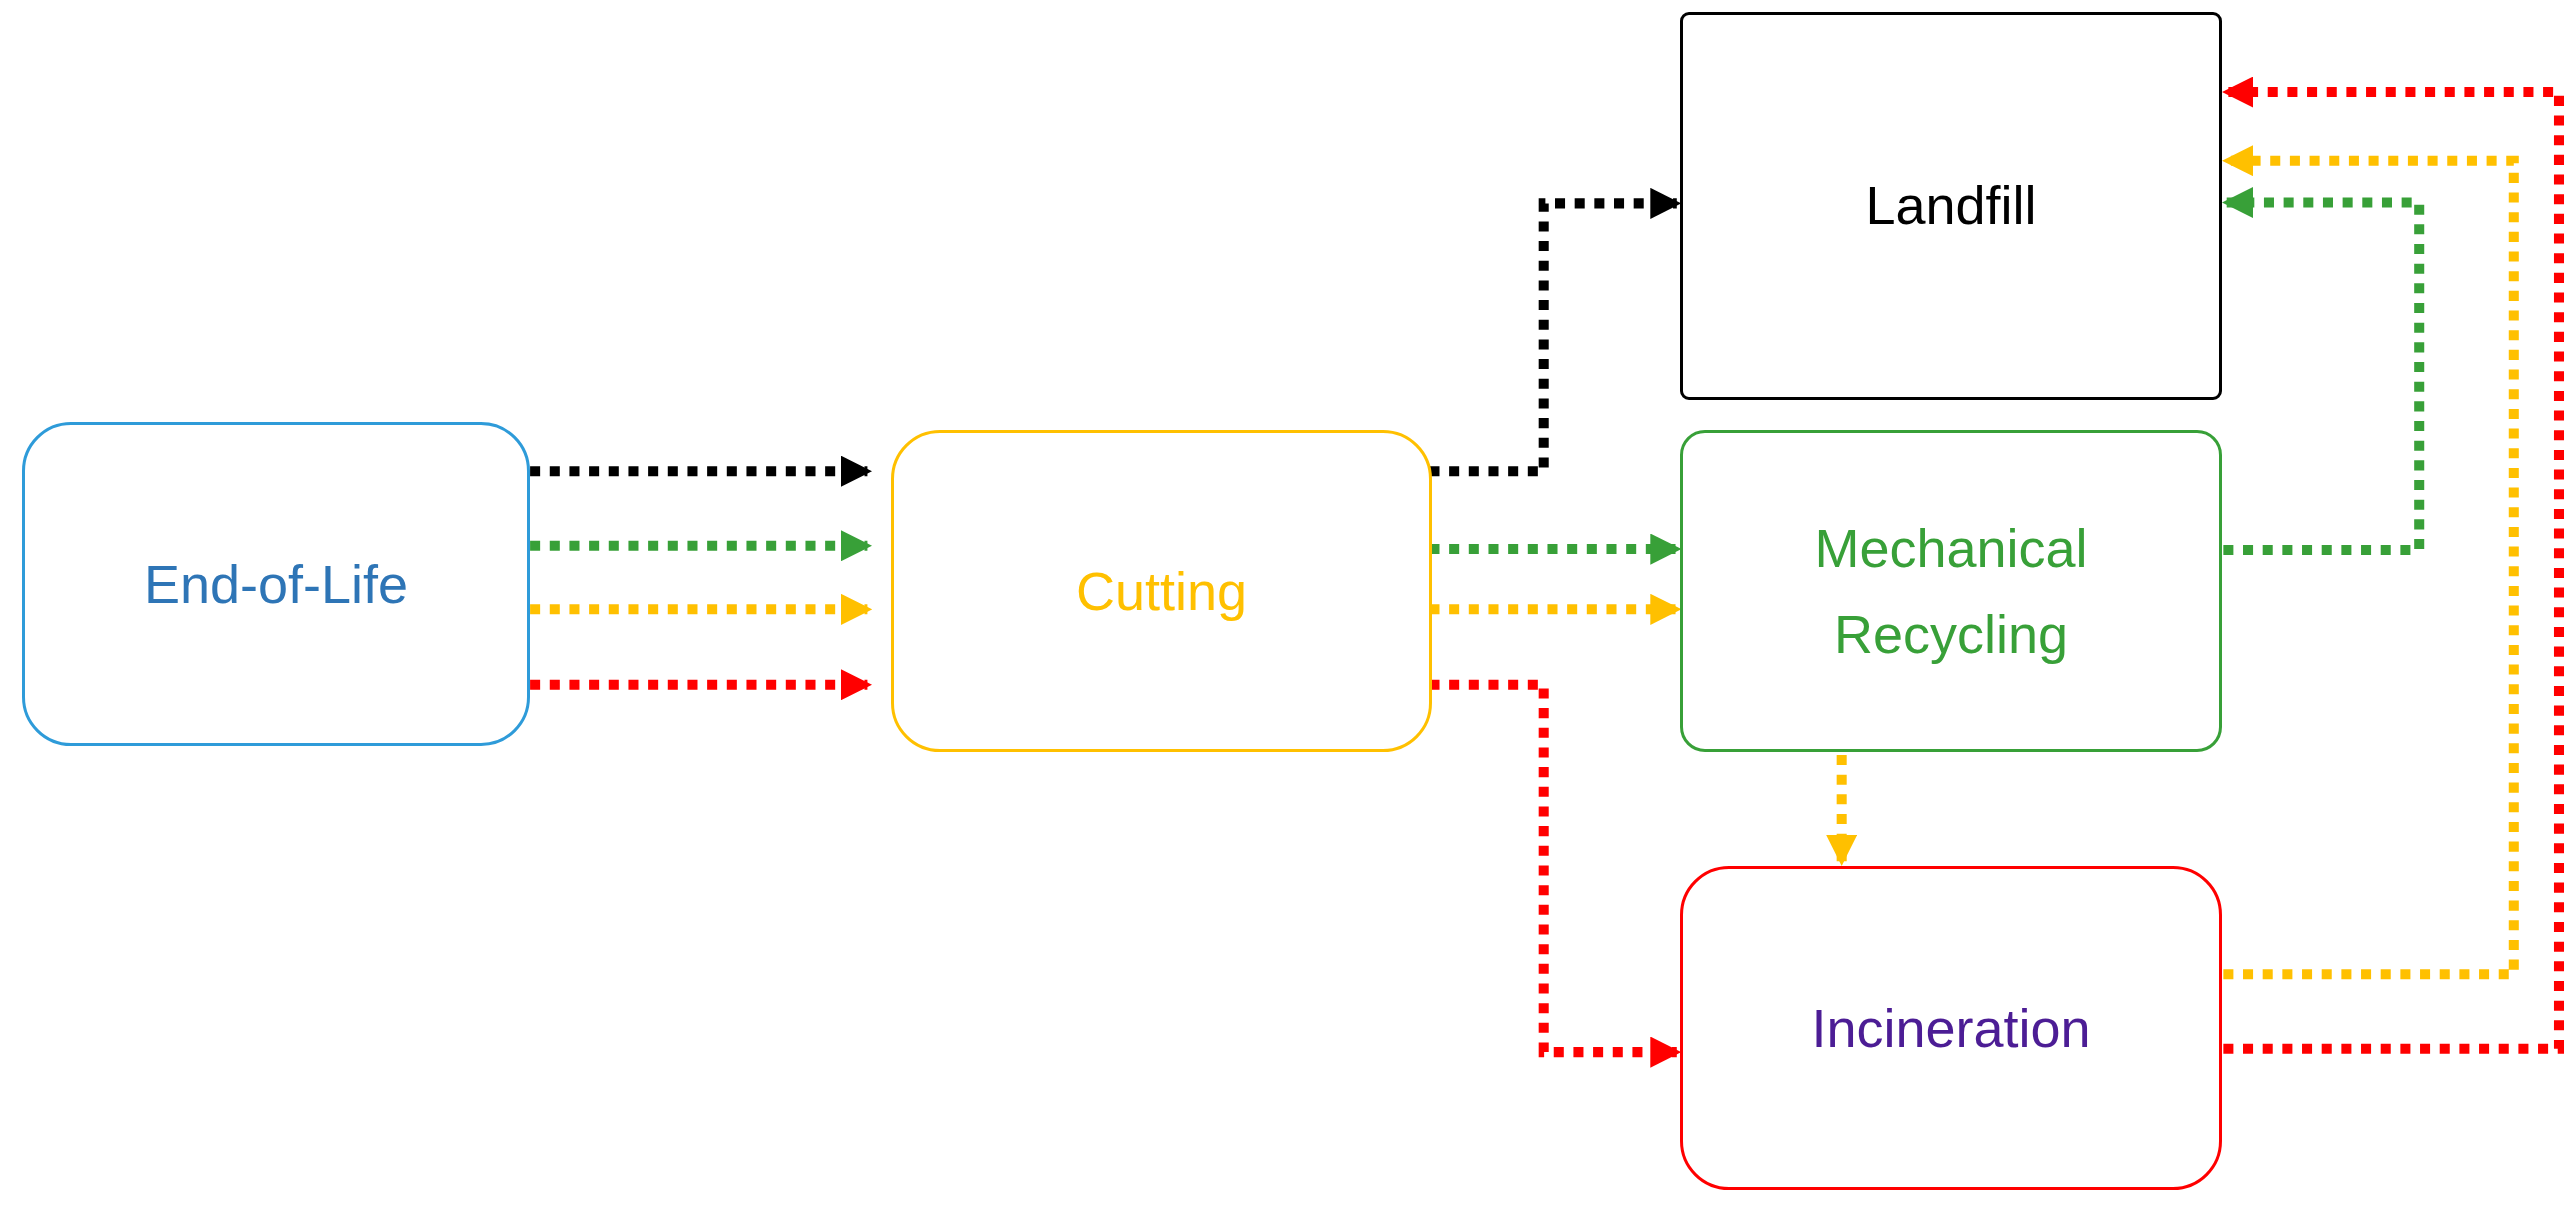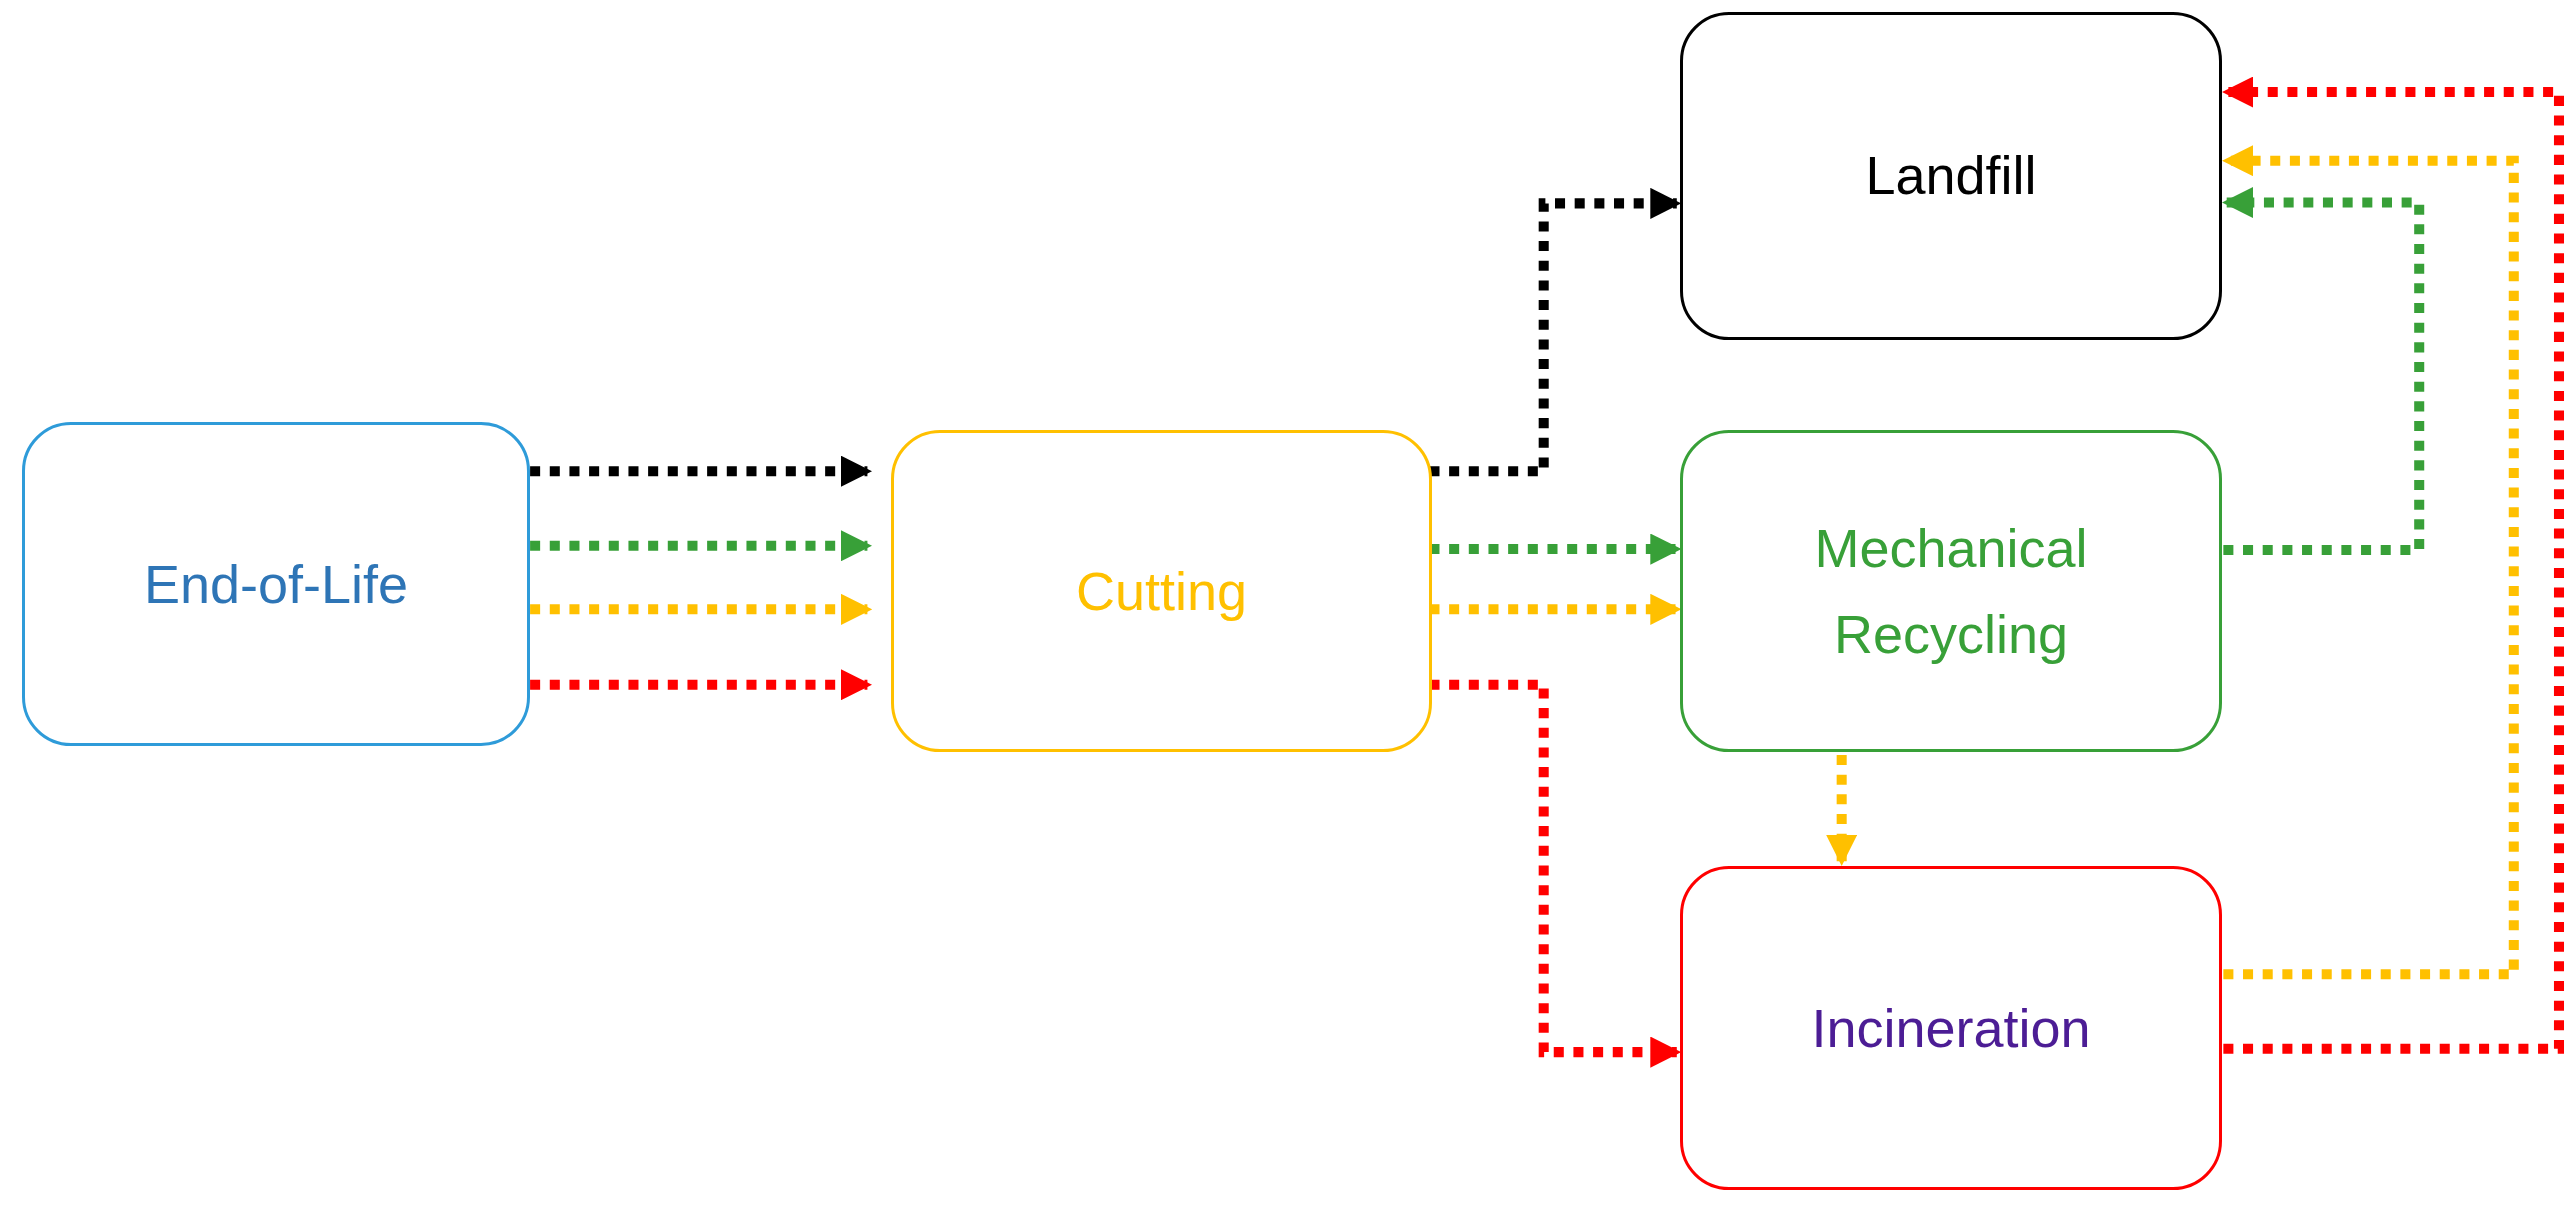--- a/index.html
+++ b/index.html
@@ -26,22 +26,22 @@
     display: flex;
     align-items: center;
     justify-content: center;
     text-align: center;
     font-size: 54px;
     line-height: 1.6;
   }
   .node .label { display: inline-block; }
   #node-end_of_life          { left: 22px;   top: 422px;  width: 508px; height: 324px; border-color: #2E9BD9; color: #2E75B6; }
   #node-cutting              { left: 891px; top: 430px;  width: 541px; height: 322px; border-color: #FFC000; color: #FFC000; }
-  #node-landfill             { left: 1680px; top: 11.7px;   width: 542px; height: 328px; border-color: #000000; color: #000000; }
-  #node-mechanical_recycling { left: 1680px; top: 430px;  width: 542px; height: 322px; border-color: #38A038; color: #38A038; }
+  #node-landfill             { left: 1680px; top: 11.7px;   width: 542px; height: 388px; border-color: #000000; color: #000000; border-radius: 9px; }
+  #node-mechanical_recycling { left: 1680px; top: 430px;  width: 542px; height: 322px; border-color: #38A038; color: #38A038; border-radius: 25px; }
   #node-mechanical_recycling .label { max-width: 435px; }
   #node-incineration         { left: 1680px; top: 866px; width: 542px; height: 324px; border-color: #FF0000; color: #4c1d95; }
 </style>
 </head>
 <body>
 
 <div id="stage">
 
   <svg id="edges-layer" viewBox="0 0 3077 1454" xmlns="http://www.w3.org/2000/svg">
     <defs id="edge-defs">

